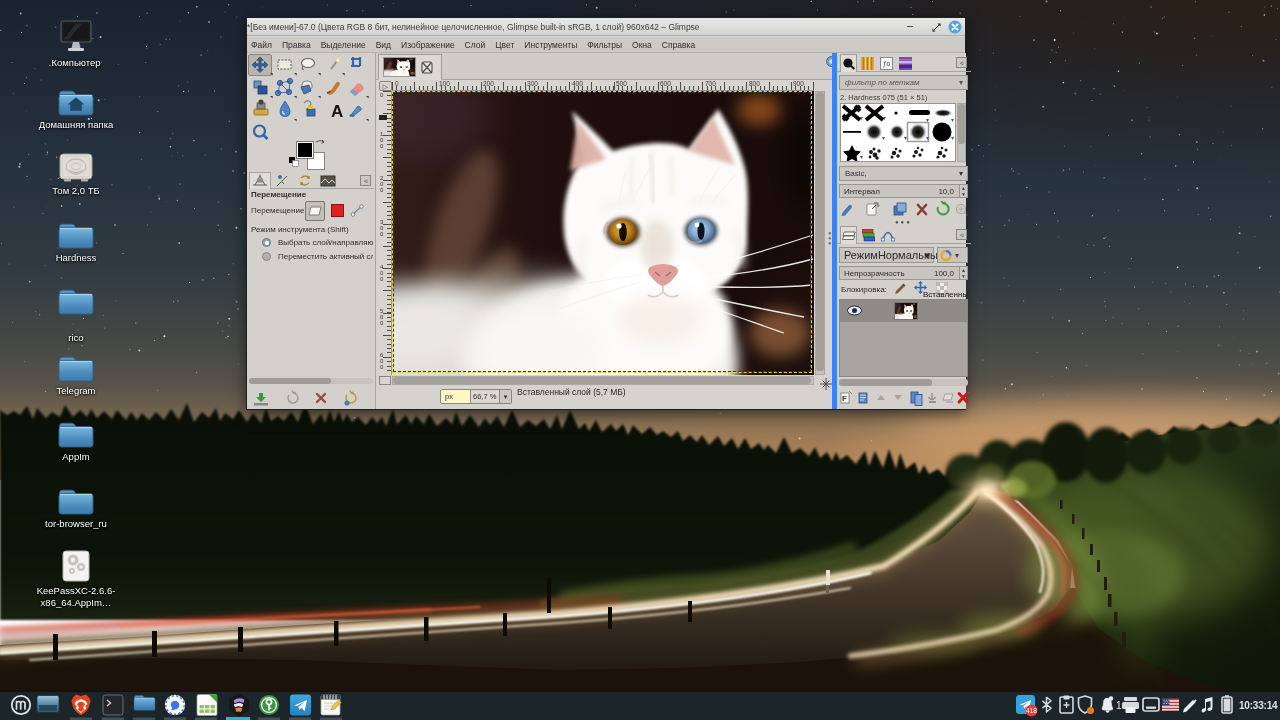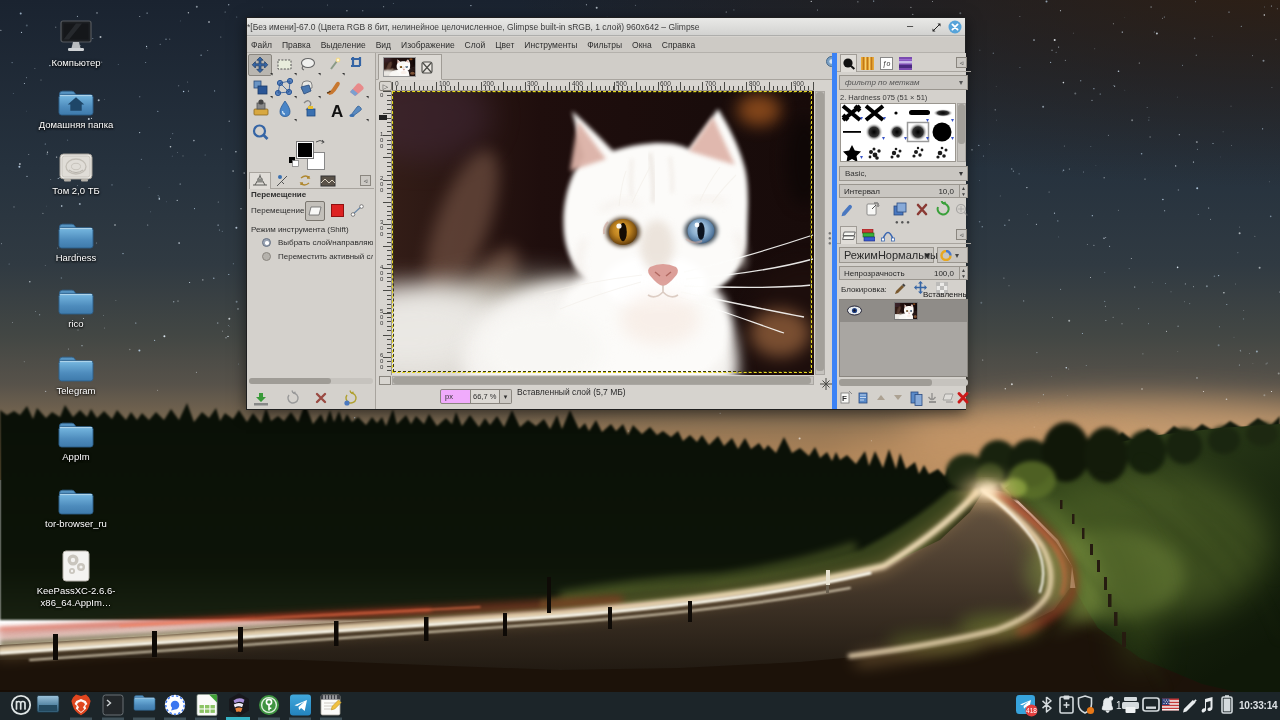--- a/index.html
+++ b/index.html
@@ -1119,21 +1119,21 @@
 <div class="dicon" style="left:21px;top:220px">
 <svg width="38" height="29" viewBox="0 0 36 28">
       <use href="#folder"></use>
     </svg>
 <div style="margin-top:3px">Hardness</div>
 </div>
 <div class="dicon" style="left:21px;top:286px">
 <svg width="38" height="29" viewBox="0 0 36 28">
       <use href="#folder"></use>
     </svg>
-<div style="margin-top:3px">rico</div>
+<div style="margin-top:17px">rico</div>
 </div>
 <div class="dicon" style="left:21px;top:353px">
 <svg width="38" height="29" viewBox="0 0 36 28">
       <use href="#folder"></use>
     </svg>
 <div style="margin-top:3px">Telegram</div>
 </div>
 <div class="dicon" style="left:21px;top:419px">
 <svg width="38" height="29" viewBox="0 0 36 28">
       <use href="#folder"></use>
@@ -1353,21 +1353,21 @@
 
   <div class="abs" style="left:16px;top:323px;width:422px;height:9px;background:#c6c3be;border:1px solid #aaa7a2"></div>
   <div class="abs" style="left:17px;top:324px;width:418px;height:7px;background:#a3a09a;border-radius:3px"></div>
 
   <div class="abs" style="left:3px;top:323px;width:12px;height:9px;background:#d8d5d0;border:1px solid #8a867f"></div>
 
   <svg class="abs" style="left:444px;top:325px" width="12" height="12" viewBox="0 0 12 12">
         <path d="M6 0 L6 12 M0 6 L12 6 M2.5 2.5 l7 7 M9.5 2.5 l-7 7" stroke="#4a4a46" stroke-width="1"></path>
       </svg>
 
-  <div class="abs" style="left:64px;top:336px;width:51px;height:15px;background:#f0abfc;border:1px solid #8a867f;border-radius:2px;font-size:7.5px;line-height:14px;padding-left:4px">px <span style="float:right;margin-right:2px">▾</span></div>
+  <div class="abs" style="left:64px;top:336px;width:51px;height:15px;background:#fef9c3;border:1px solid #8a867f;border-radius:2px;font-size:7.5px;line-height:14px;padding-left:4px">px <span style="float:right;margin-right:2px">▾</span></div>
   <div class="abs" style="left:94px;top:336px;width:30px;height:15px;background:#dcd9d4;border:1px solid #8a867f;font-size:7.5px;line-height:14px;padding-left:2px">66,7 %</div>
   <div class="abs" style="left:124px;top:336px;width:12px;height:15px;background:#ccc9c4;border:1px solid #8a867f;border-left:none;border-radius:0 2px 2px 0;font-size:7px;line-height:14px;text-align:center">▾</div>
   <div class="abs" style="left:141px;top:334px;font-size:8.5px;color:#2a2a2a">Вставленный слой (5,7 МБ)</div>
 
   <svg class="abs" style="left:450px;top:3px" width="11" height="11" viewBox="0 0 11 11">
         <circle cx="5.5" cy="5.5" r="5" fill="#7aa0c4" stroke="#4a6a8a" stroke-width="1"></circle>
         <circle cx="5.5" cy="5.5" r="2.2" fill="#d8e4f0"></circle>
       </svg>
   <div class="abs" style="left:452px;top:178px;width:4px;height:16px;color:#777;font-size:6px;line-height:5px">●<br>●<br>●</div>
  </div>

